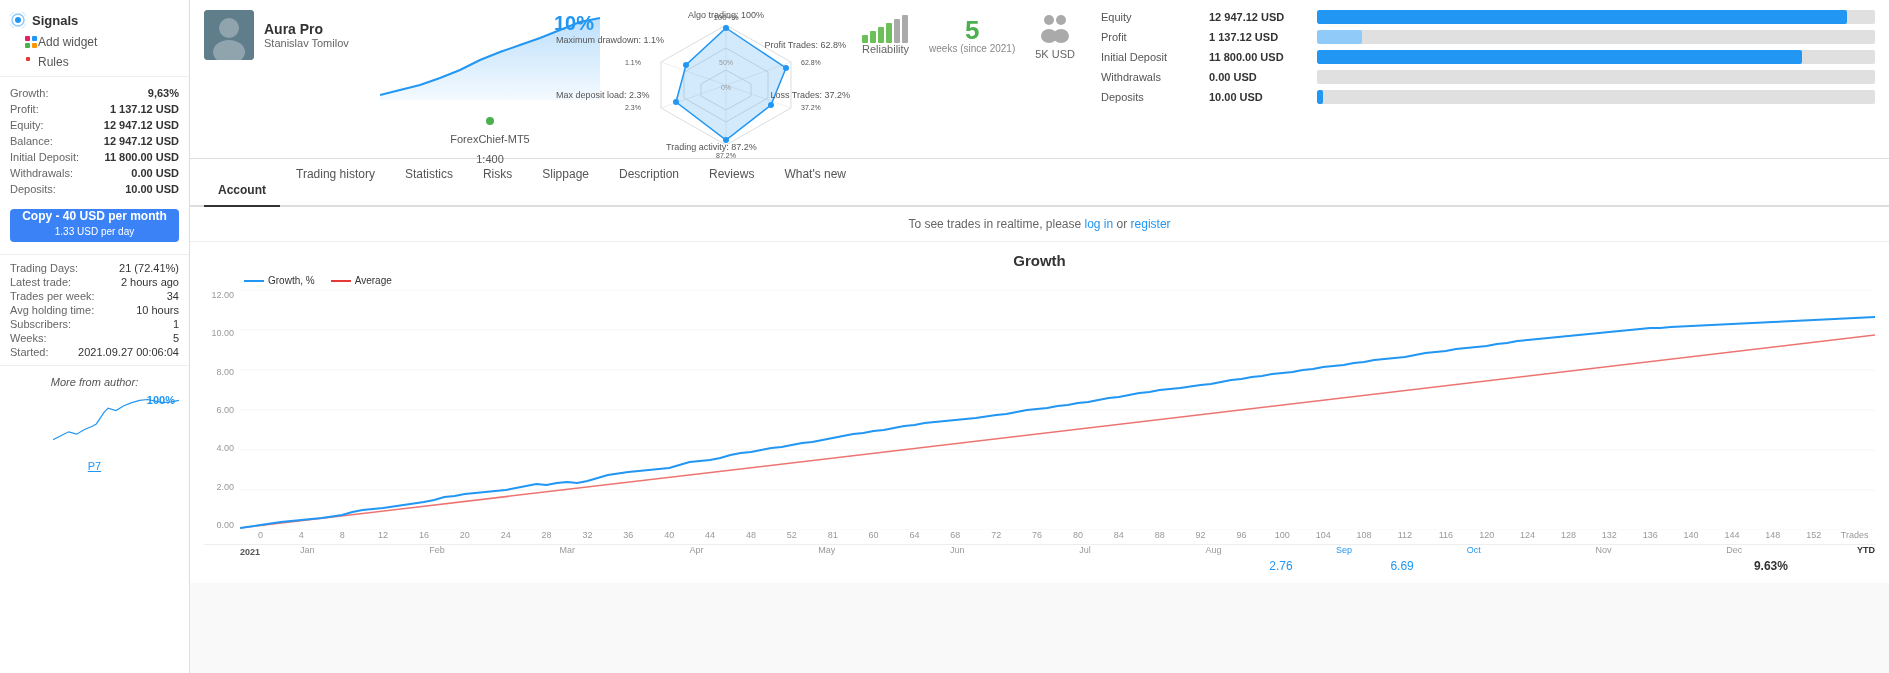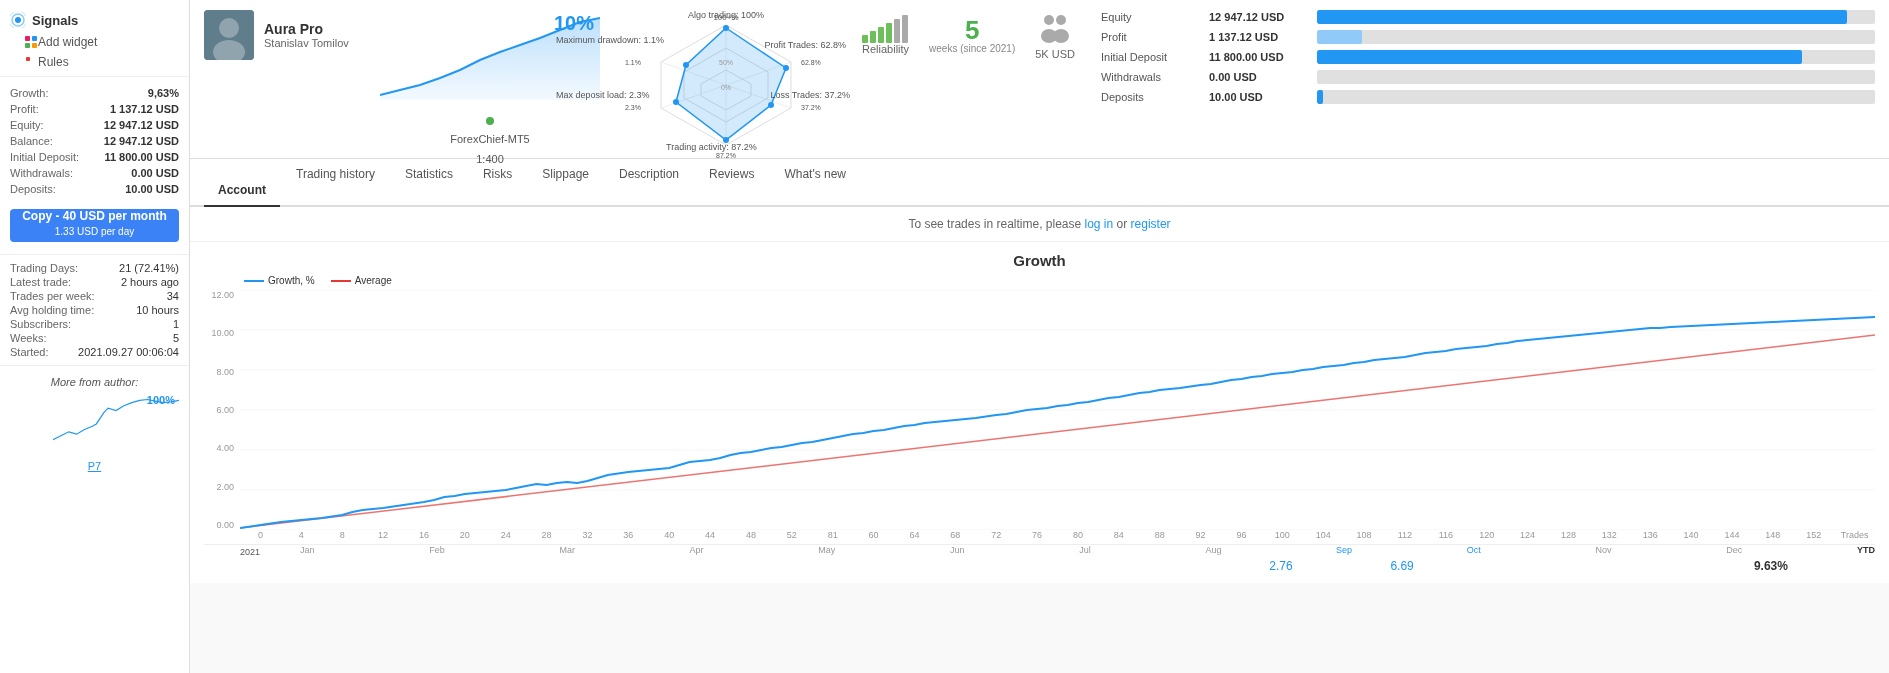--- a/index.html
+++ b/index.html
@@ -582,21 +582,21 @@
         <div style="flex:1;text-align:center">132</div>
         <div style="flex:1;text-align:center">136</div>
         <div style="flex:1;text-align:center">140</div>
         <div style="flex:1;text-align:center">144</div>
         <div style="flex:1;text-align:center">148</div>
         <div style="flex:1;text-align:center">152</div>
         <div style="flex:1;text-align:center">Trades</div>
       </div>
 
       <div style="display:flex;padding-left:36px;font-size:9px;border-top:1px solid #eee;margin-top:4px;">
-        <div style="flex:0 0 60px;color:#555;font-weight:normal;padding:2px 0;">2021</div>
+        <div style="flex:0 0 60px;color:#555;font-weight:bold;padding:2px 0;">2021</div>
         <div style="flex:1;display:flex;justify-content:space-between;color:#999;">
           <span>Jan</span>
           <span>Feb</span>
           <span>Mar</span>
           <span>Apr</span>
           <span>May</span>
           <span>Jun</span>
           <span>Jul</span>
           <span>Aug</span>
           <span style="color:#2196F3;">Sep</span>

